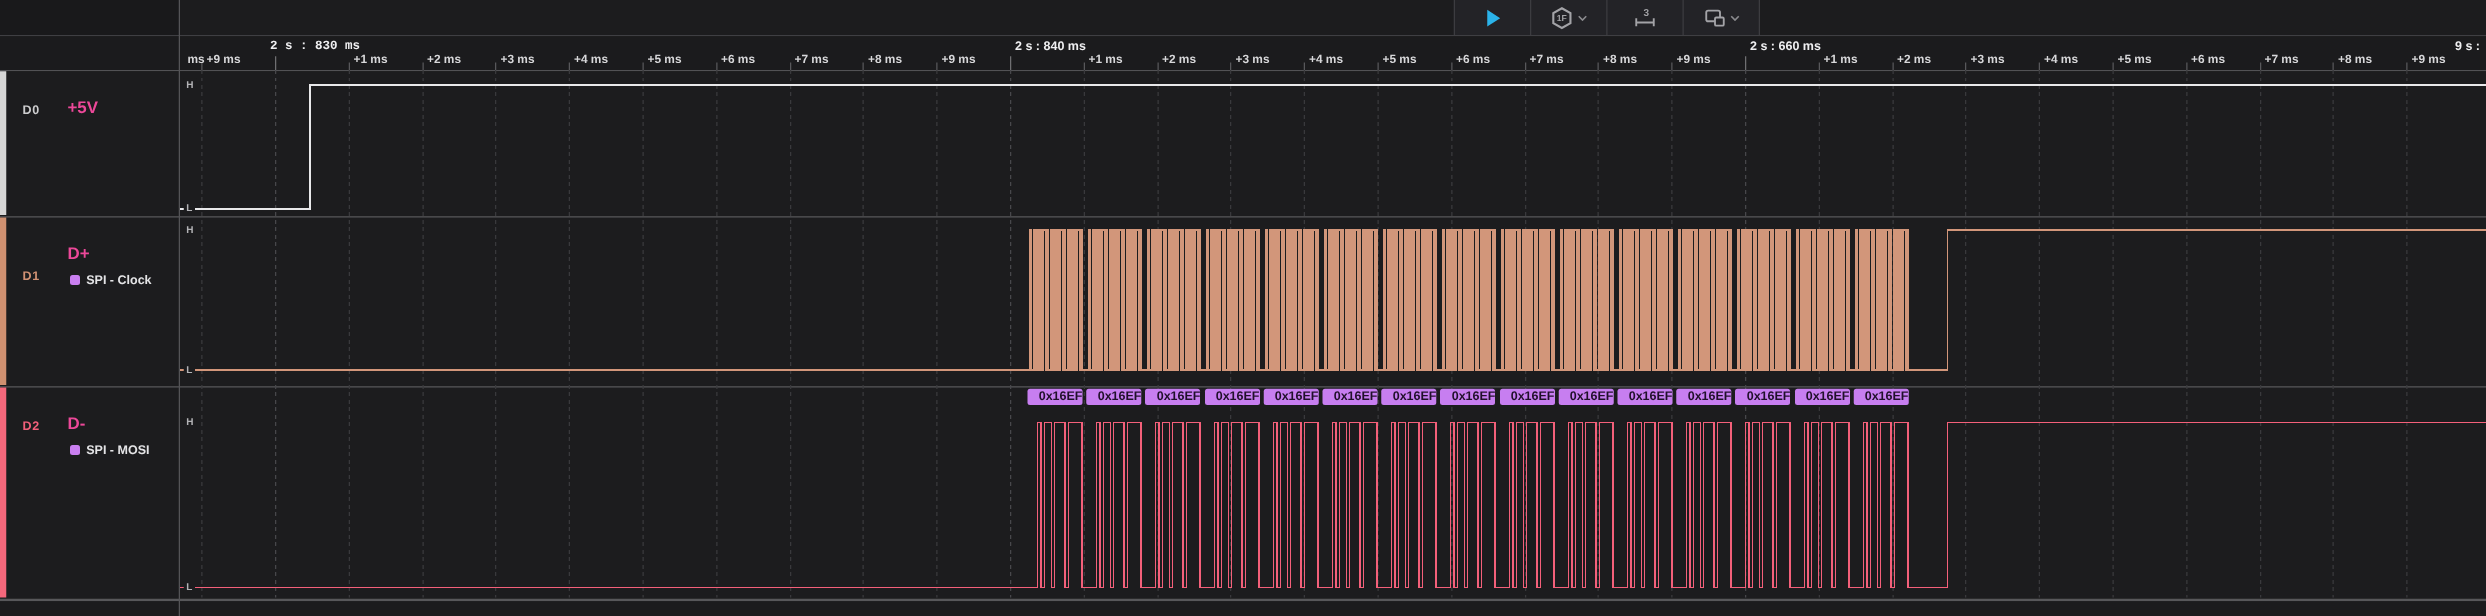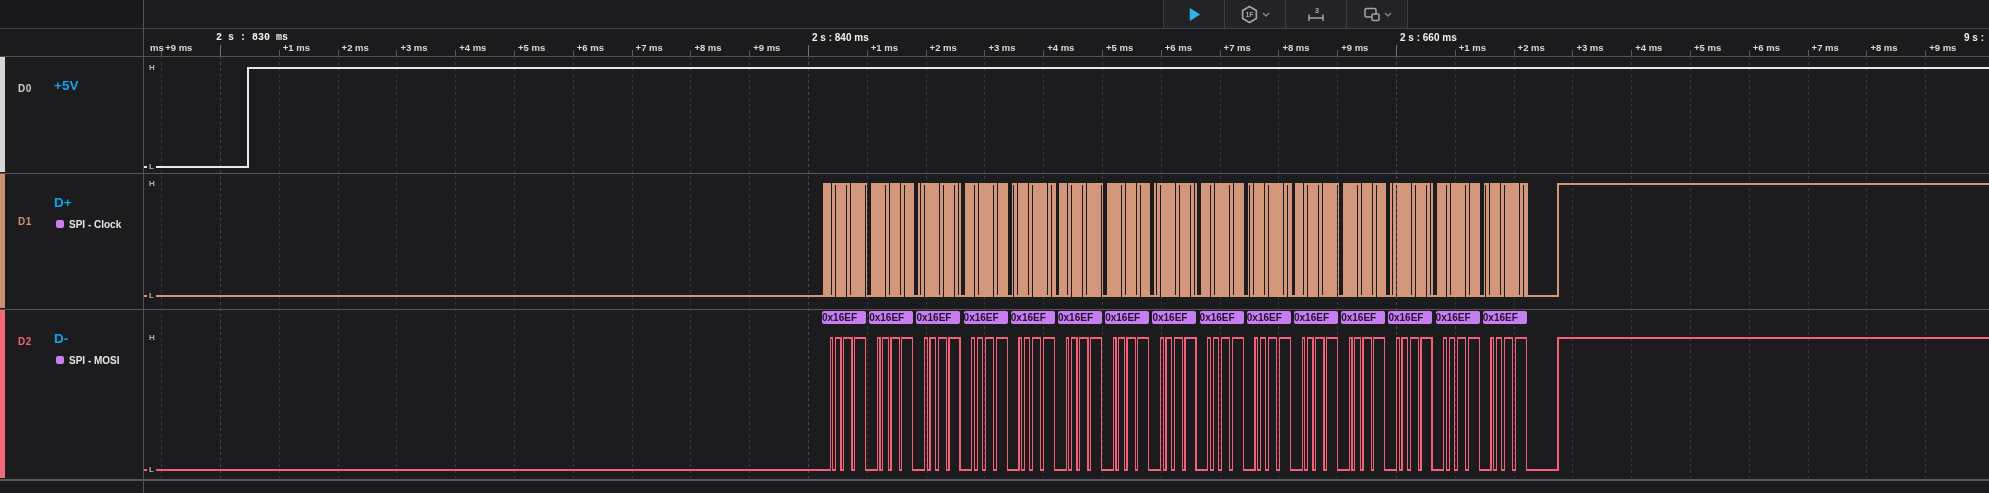--- a/index.html
+++ b/index.html
@@ -17,28 +17,28 @@
   #ruler{left:0;top:29px;width:1989px;height:27px;background:#1b1b1d;border-bottom:1px solid #525255;overflow:hidden;}
   .ruler-major-label{position:absolute;top:3px;font-size:10px;font-weight:bold;color:#f0f0f2;white-space:nowrap;}
   .ruler-minor-label{position:absolute;top:13px;font-size:9.5px;font-weight:bold;color:#d8d8da;white-space:nowrap;}
   .ruler-tick-minor{position:absolute;bottom:0;width:1px;height:6px;background:#58585b;}
   .ruler-tick-major{position:absolute;bottom:0;width:1px;height:11px;background:#6f6f72;}
   
   .row{position:absolute;left:0;width:1989px;background:#1c1c1e;}
   .row-sep{position:absolute;left:0;width:1989px;height:2px;background:#57575a;}
   .strip{position:absolute;left:0;width:5px;}
   .ch-id{position:absolute;left:18px;font-size:10px;font-weight:bold;letter-spacing:.5px;}
-  .ch-name{position:absolute;left:54px;font-size:13.5px;font-weight:bold;color:#0ea5e9;}
+  .ch-name{position:absolute;left:54px;font-size:13.5px;font-weight:bold;color:#ec4899;}
   .an-swatch{position:absolute;left:56px;width:8px;height:8px;border-radius:2px;background:#c97ff0;}
   .an-label{position:absolute;left:69px;font-size:10px;font-weight:bold;color:#e4e4e6;}
   .lvl-marker{position:absolute;font-size:8px;font-weight:bold;color:#b3b3b6;background:#1c1c1e;
               padding:0 2px;line-height:9px;z-index:6;}
   .gridline{position:absolute;top:56px;height:422px;width:1px;z-index:1;}
   .bubble{position:absolute;height:13px;border-radius:2px;background:#c77ef0;color:#20102a;
-          font-size:10px;font-weight:bold;text-align:left;line-height:13px;z-index:5;overflow:hidden;}
+          font-size:10px;font-weight:bold;text-align:right;line-height:13px;z-index:5;overflow:hidden;}
   .wave{position:absolute;left:143px;z-index:4;}
   #plot-edge{left:143px;top:0;width:1px;height:493px;background:#545457;z-index:7;}
   #stub-row{left:0;top:481px;width:1989px;height:12px;background:#1b1b1d;}
 </style>
 </head>
 <body>
 
 <div id="app">
 
   <div id="topbar" class="abs"></div>

